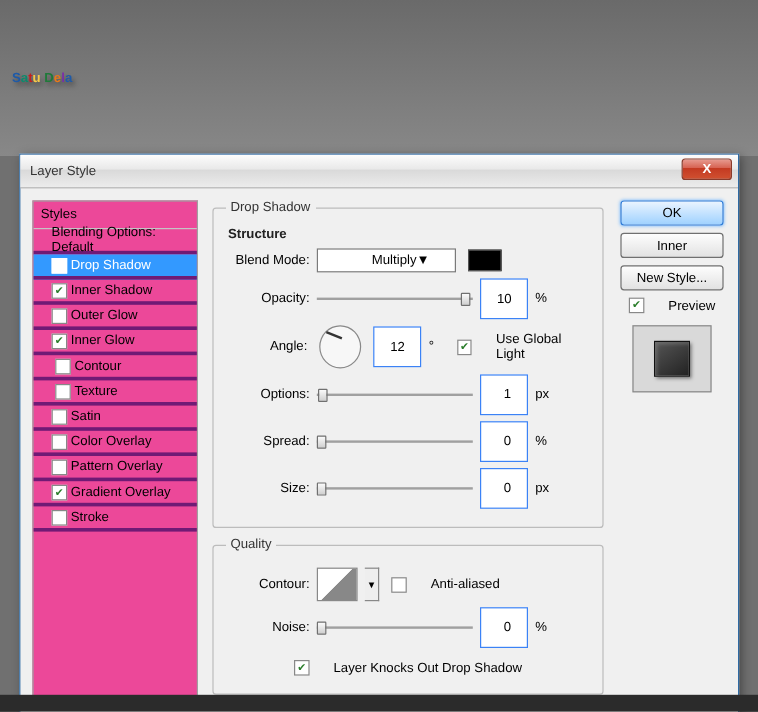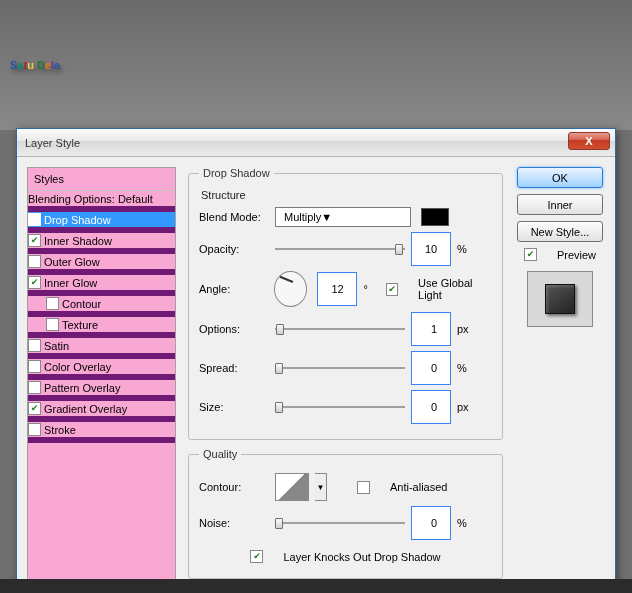--- a/index.html
+++ b/index.html
@@ -6,37 +6,37 @@
 body{background:#707070;width:632px;height:593px;overflow:hidden}
 .bg-text{position:absolute;top:0;left:0;width:632px;height:130px;background:linear-gradient(180deg,#6a6a6a 0%,#888 100%);display:flex;align-items:center;padding-left:10px;font-size:90px;font-weight:bold;font-family:Georgia,serif;overflow:hidden;white-space:nowrap}
 .l1{color:#1e5aa8;text-shadow:2px 2px 3px rgba(0,0,0,.5),inset 0 0 10px #fff}
 .l2{color:#0c8a6c}.l3{color:#c21f1f}.l4{color:#f7c948}.l5{color:#1f7a3a}.l6{color:#e87a1a}.l7{color:#7a2fa8}.l8{color:#1e5aa8}
 .bg-text span{filter:drop-shadow(2px 3px 2px rgba(0,0,0,.4))}
 .dialog{position:absolute;top:128px;left:16px;width:600px;background:#f0f0f0;border:1px solid #2f6aa3;box-shadow:2px 2px 8px rgba(0,0,0,.4)}
 .titlebar{height:28px;background:linear-gradient(180deg,#fdfdfd 0%,#e8e8e8 45%,#d9d9d9 46%,#ececec 100%);display:flex;align-items:center;padding-left:8px;position:relative;border-bottom:1px solid #b5b5b5}
 .titlebar-title{color:#333}
 .close-btn{position:absolute;right:5px;top:3px;width:42px;height:18px;background:linear-gradient(180deg,#e79a8f 0%,#d6604f 45%,#c43a22 46%,#d05030 100%);border:1px solid #8a3a2a;border-radius:3px;color:#fff;display:flex;align-items:center;justify-content:center;font-size:10px;font-weight:bold;cursor:pointer}
 .body{padding:10px 10px 14px 10px;display:flex;gap:8px}
-.styles-panel{width:149px;border:1px solid #a0a0a0;background:#f9a8d4}
+.styles-panel{width:138px;border:1px solid #a0a0a0;background:#ec4899}
 .styles-head{padding:5px 6px;border-bottom:1px solid #c5c5c5}
 .styles-list{}
-.style-row{display:flex;align-items:center;height:21px;padding:0 0;border-bottom:6px solid #701a75;cursor:pointer;gap:3px}
+.style-row{display:flex;align-items:center;height:21px;padding:0 15px;border-bottom:3px solid #701a75;cursor:pointer;gap:3px}
 .style-row.selected{background:#3399ff;color:#fff}
 .style-row.indent{padding-left:18px}
 .cb{width:13px;height:13px;border:1px solid #888;background:#fff;display:inline-flex;align-items:center;justify-content:center;font-size:10px;color:#2a6e2a}
 .cb.checked::after{content:"✔";color:#2a7d2a;font-size:9px;line-height:1}
 .style-row.selected .cb{border-color:#fff}
 .style-row.selected .cb.checked::after{color:#fff}
 .settings{flex:1;padding:0 4px}
 fieldset{border:1px solid #bcbcbc;border-radius:3px;padding:8px 10px 10px 10px;margin-bottom:8px}
 legend{padding:0 4px;color:#333}
-.subhead{font-weight:normal;margin:2px 0 6px 2px;color:#222}
+.subhead{font-weight:bold;margin:2px 0 6px 2px;color:#222}
 .row{display:flex;align-items:center;margin:5px 0;gap:6px}
-.lbl{width:70px;text-align:left}
-.dd{height:20px;width:136px;border:1px solid #7a7a7a;background:#fff;display:flex;align-items:center;justify-content:flex-start;padding:0 8px;cursor:pointer}
+.lbl{width:70px;text-align:right}
+.dd{height:20px;width:116px;border:1px solid #7a7a7a;background:#fff;display:flex;align-items:center;justify-content:flex-end;padding:0 21px;cursor:pointer}
 .sw{width:28px;height:18px;background:#000;border:1px solid #555;margin-left:4px}
 .slider{flex:1;height:18px;position:relative;max-width:130px}
 .track{position:absolute;top:8px;left:0;right:0;height:2px;background:#a0a0a0}
 .thumb{position:absolute;top:4px;width:8px;height:11px;background:linear-gradient(180deg,#fafafa,#cfcfcf);border:1px solid #707070;border-radius:1px}
 .num{width:40px;height:34px;border:1px solid #3b82f6;background:#fff;text-align:right;padding:1px 13px}
 .unit{width:18px}
 .angle-dial{width:36px;height:36px;border:1px solid #888;border-radius:50%;background:#f7f7f7;position:relative;margin:0 4px}
 .angle-dial::after{content:"";position:absolute;width:14px;height:1.5px;background:#333;left:4px;top:9px;transform-origin:right center;transform:rotate(22deg)}
 .contour-sw{width:34px;height:28px;border:1px solid #888;background:linear-gradient(135deg,#fff 0 49%,#888 50% 100%);cursor:pointer;position:relative}
 .contour-dd{width:12px;height:28px;border:1px solid #888;border-left:none;background:#eee;display:flex;align-items:center;justify-content:center;cursor:pointer}
@@ -189,21 +189,21 @@
       </fieldset>
 
       <fieldset>
         <legend>Quality</legend>
         <div class="row">
           <span class="lbl">Contour:</span>
           <div class="contour-sw"></div>
           <div class="contour-dd">
               <span style="font-size:8px">▼</span>
             </div>
-          <label class="chk" style="margin-left:24px">
+          <label class="chk" style="margin-left:4px">
               <span class="cb"></span>
               <span>Anti-aliased</span>
             </label>
         </div>
         <div class="row">
           <span class="lbl">Noise:</span>
           <div class="slider">
               <div class="track"></div>
               <div class="thumb" style="left:0"></div>
             </div>

